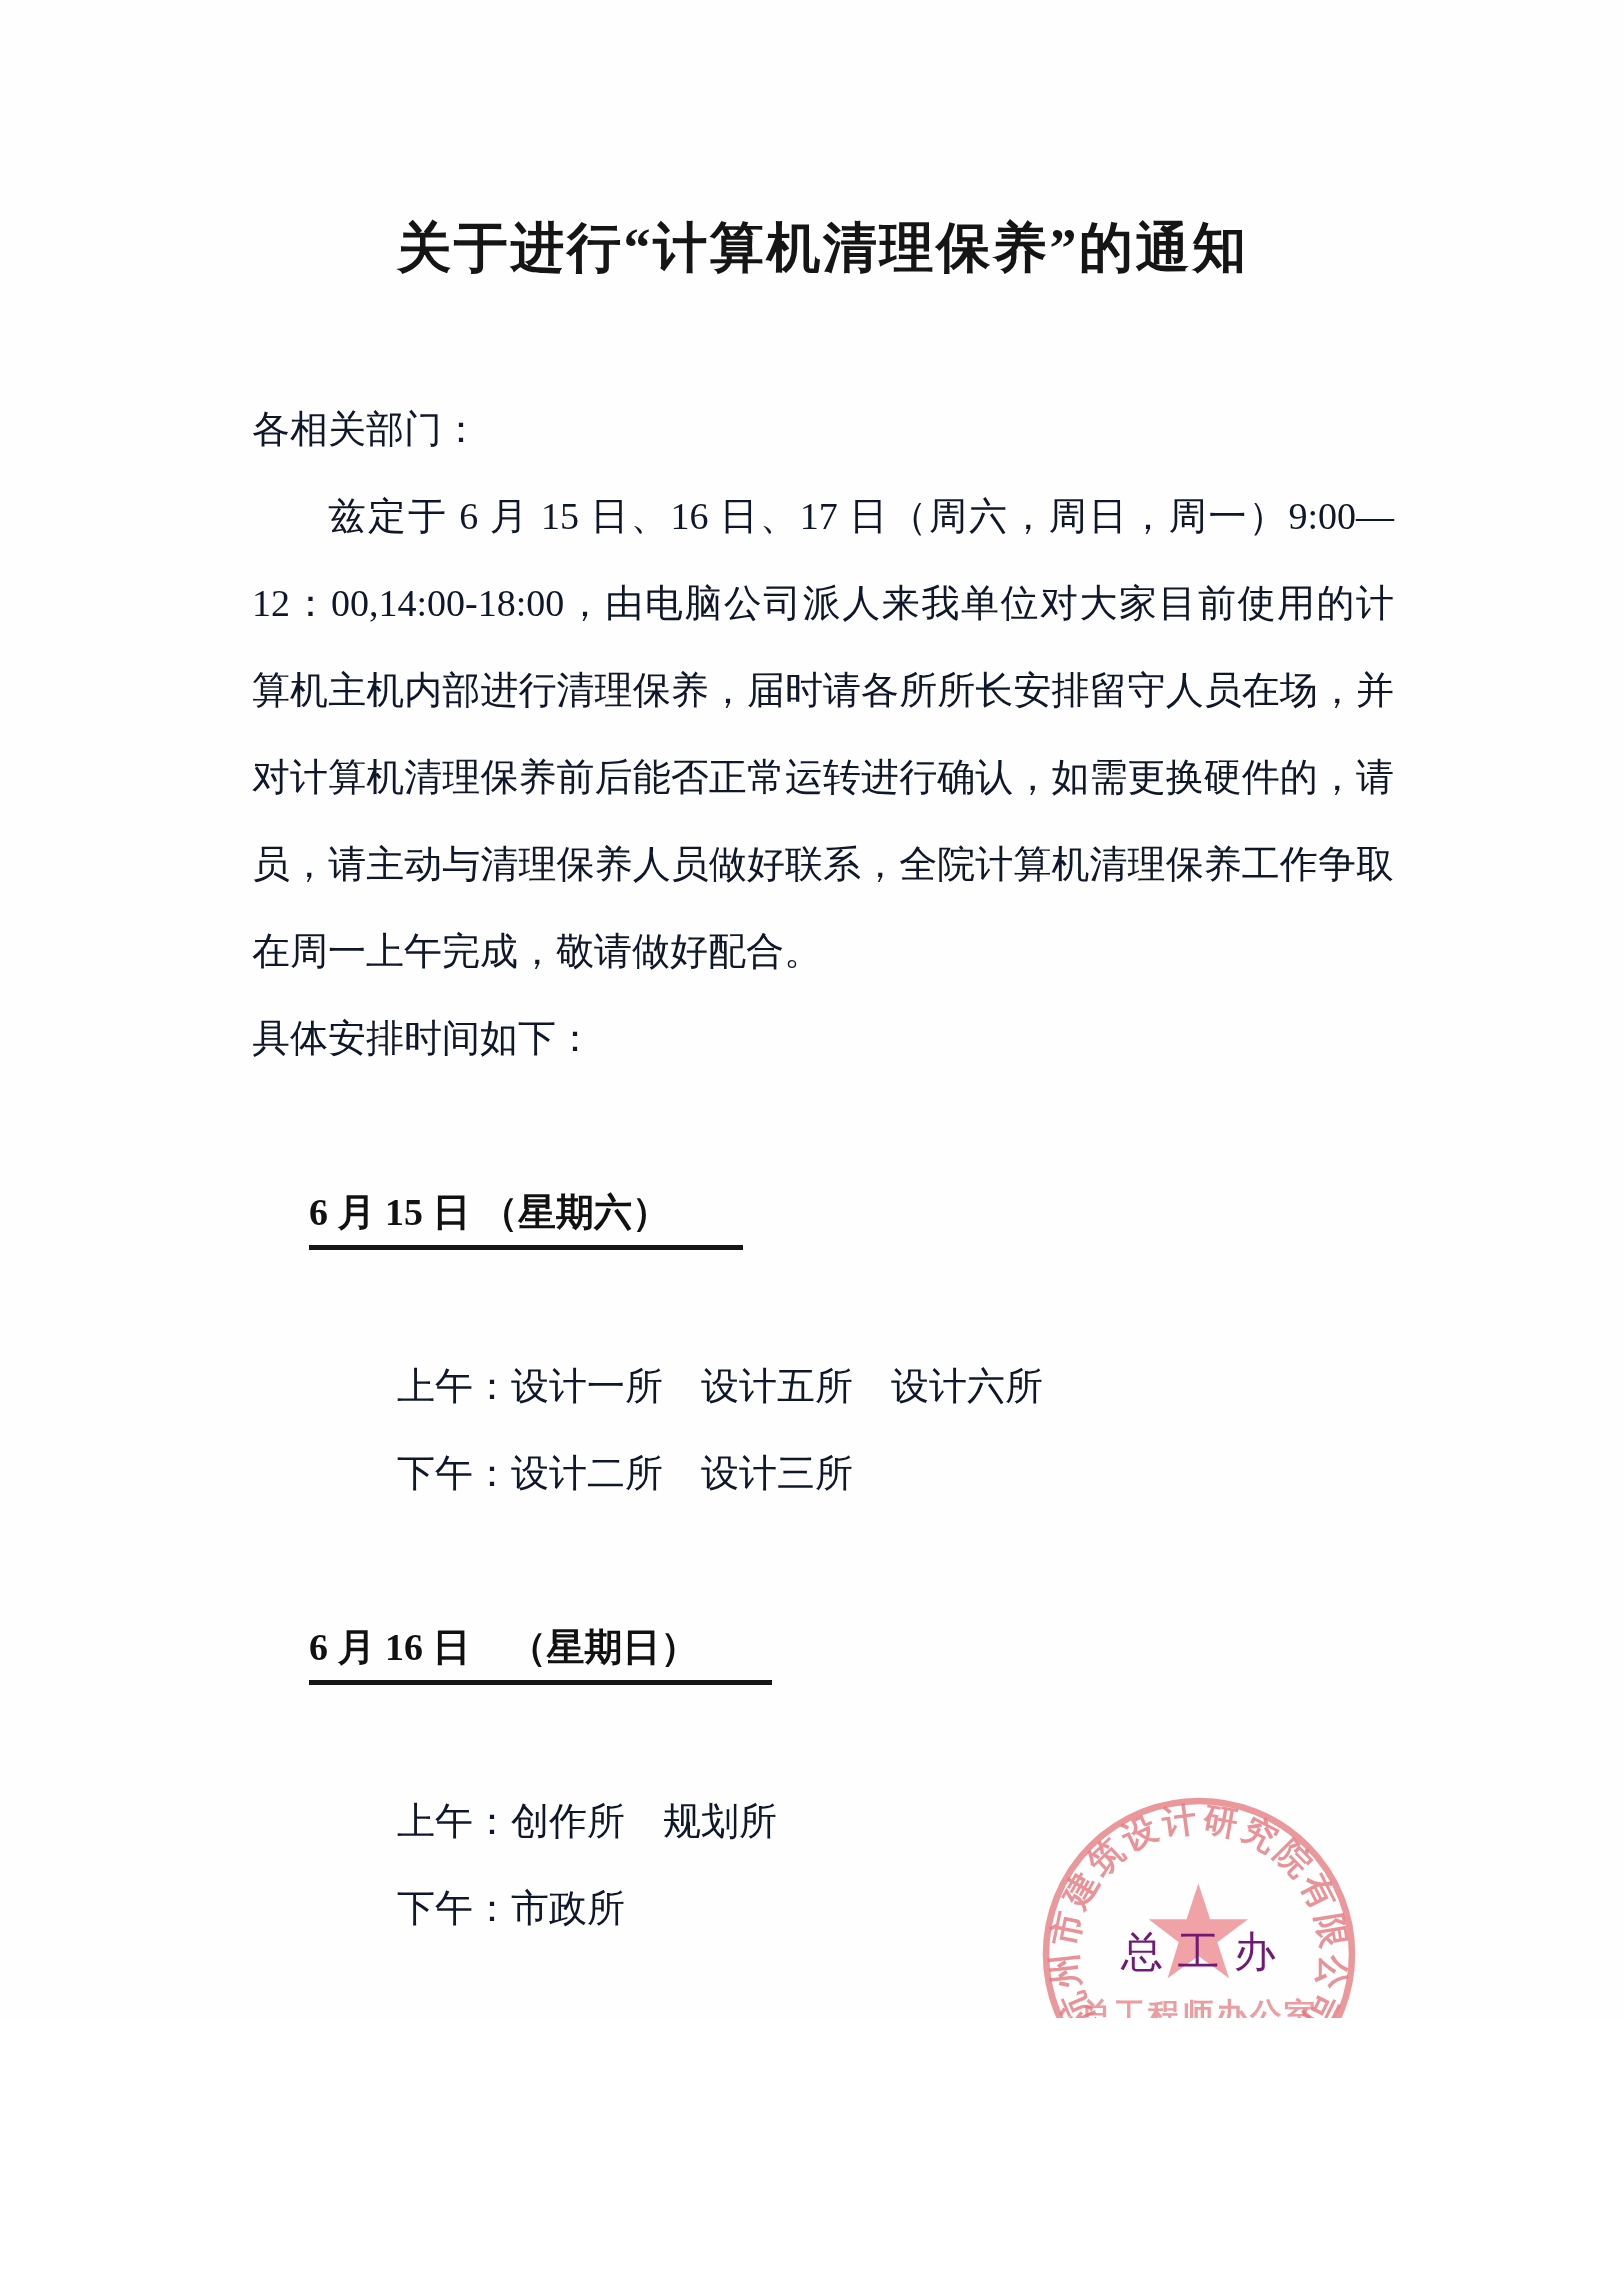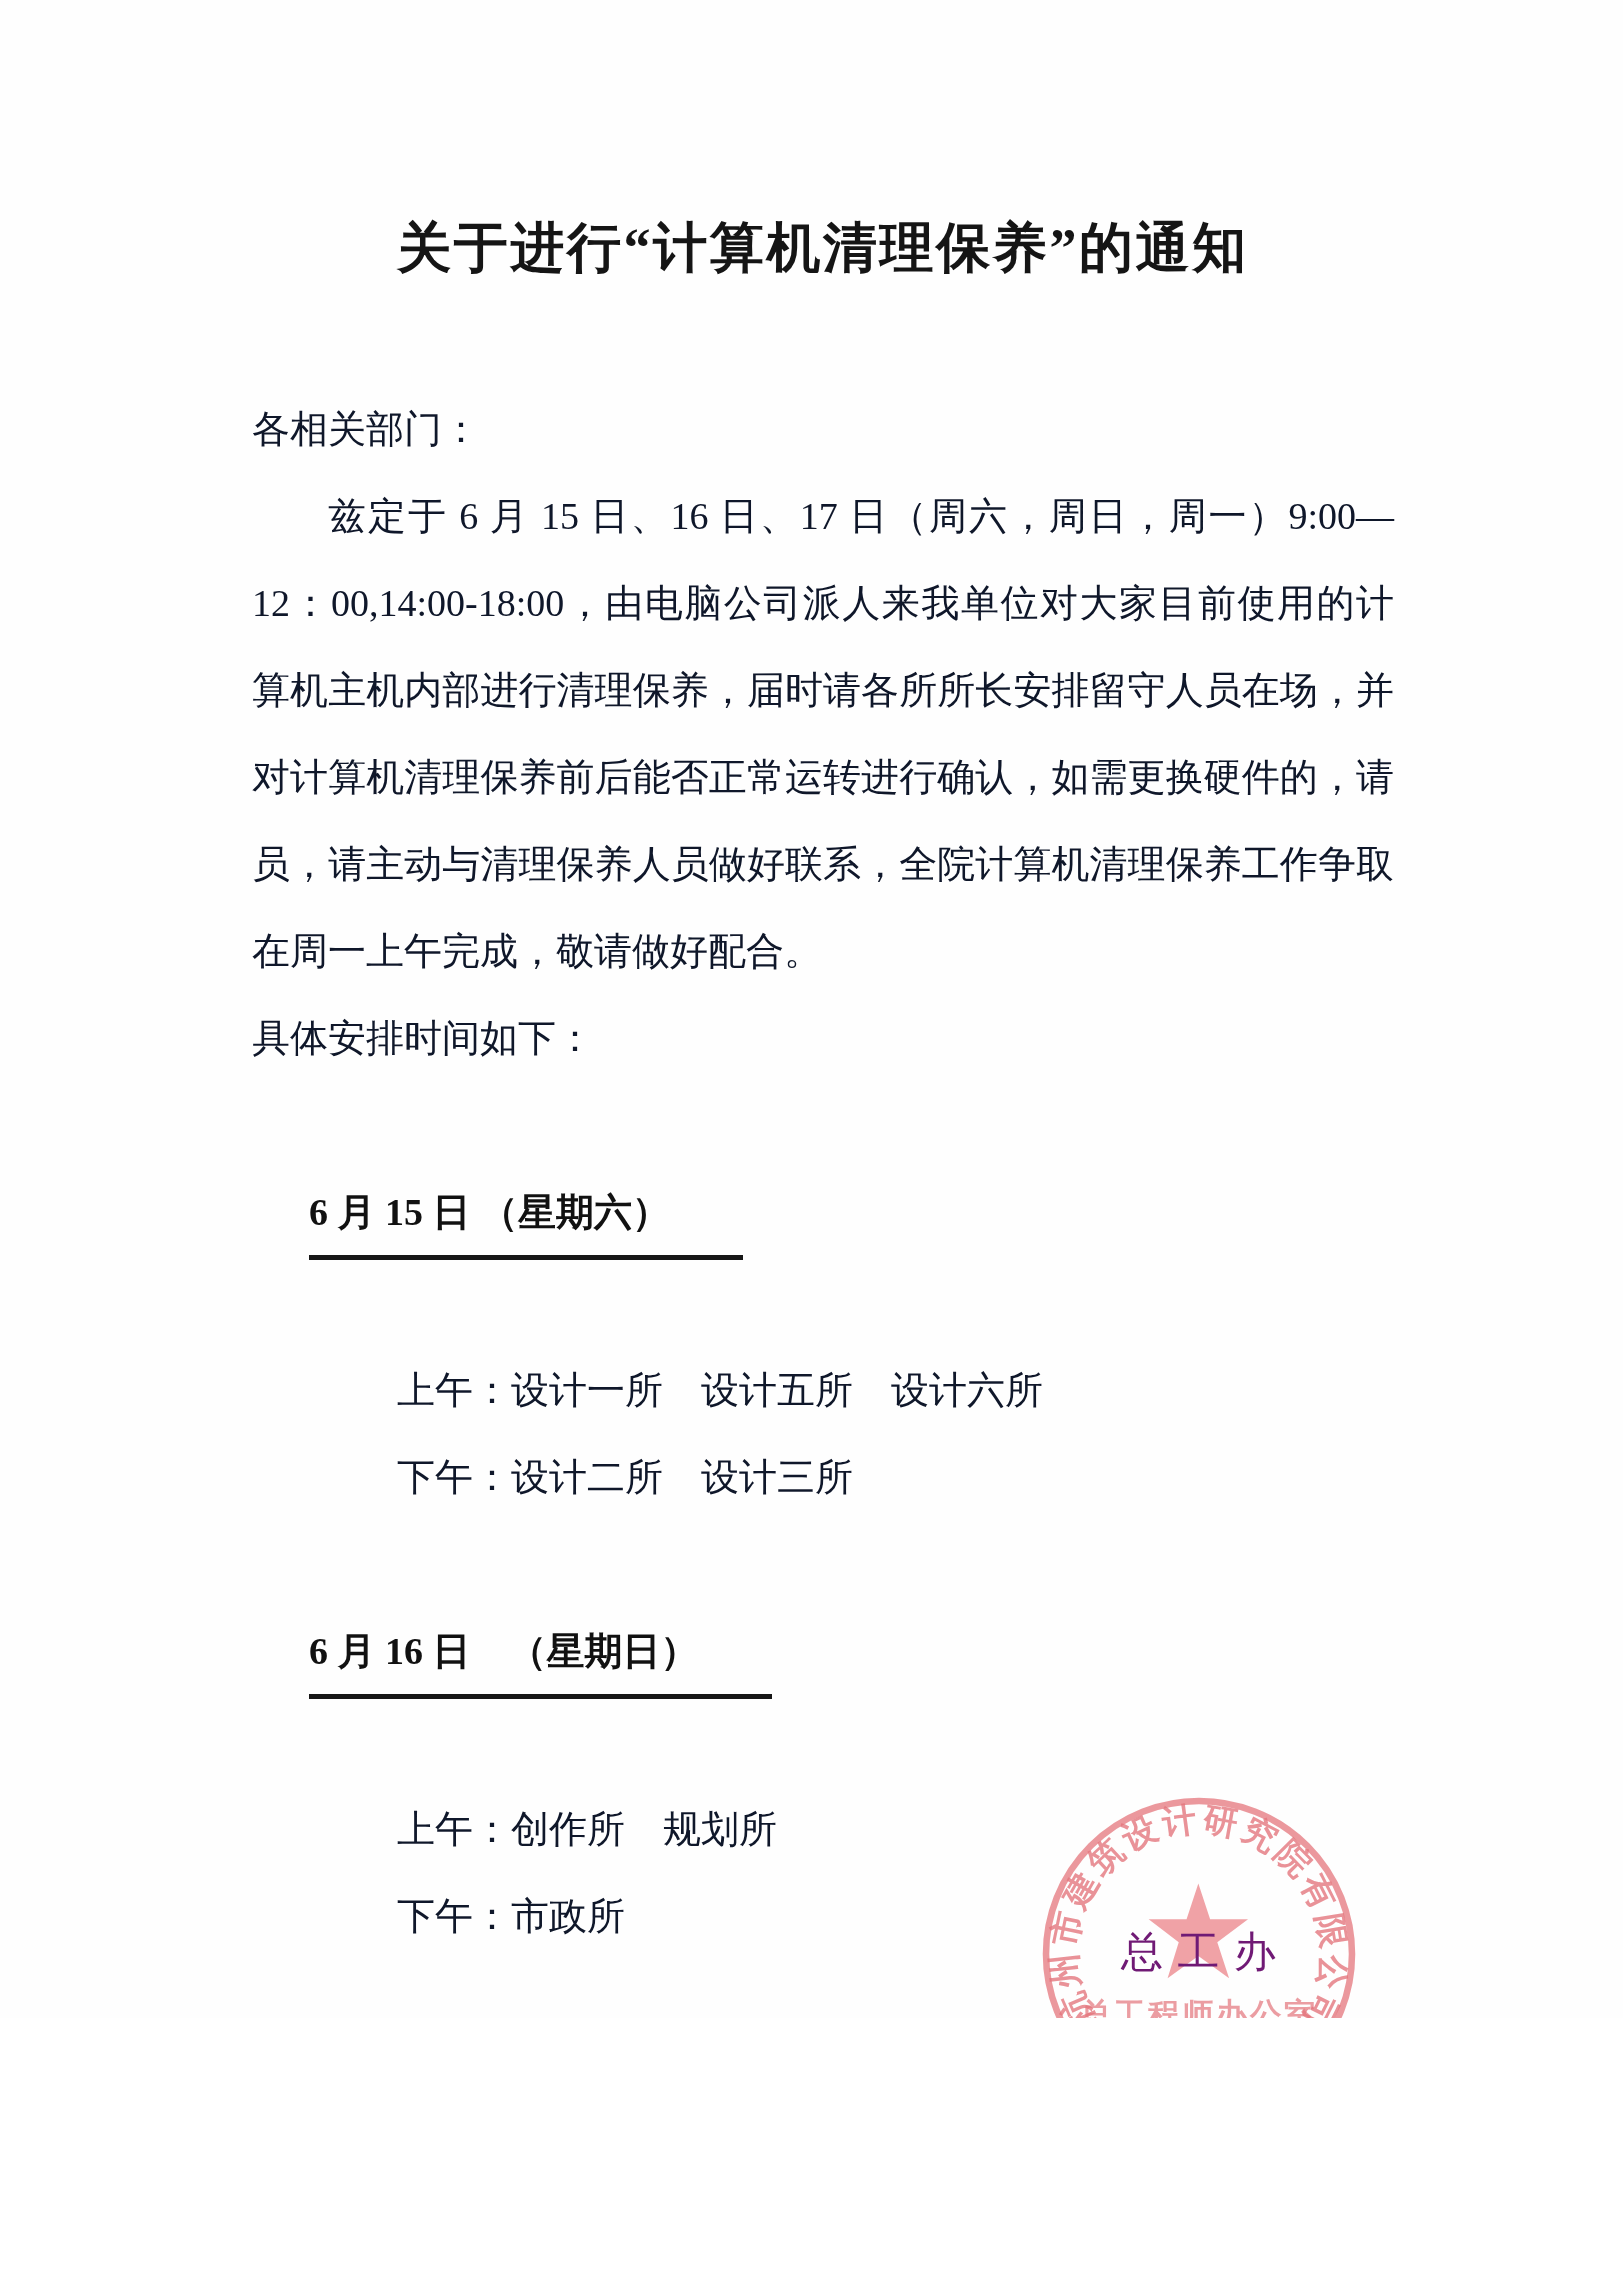--- a/index.html
+++ b/index.html
@@ -17,21 +17,21 @@
   .line{
     font-size:38px;line-height:87px;white-space:pre;color:#0f172a;
   }
   .fill{
     white-space:normal;text-align:justify;text-align-last:justify;
   }
   .indent2{text-indent:76px;}
   .section-heading{font-size:38px;line-height:87px;white-space:pre;}
   .heading-underline{
     display:inline-block;font-weight:bold;color:#111111;
-    border-bottom:5.2px solid #161616;padding-right:73px;padding-bottom:13px;
+    border-bottom:5.2px solid #161616;padding-right:73px;padding-bottom:3px;
     line-height:59px;
   }
   .schedule-row{padding-left:145px;}
   .seal{
     position:absolute;left:1029px;top:1784px;width:340px;height:340px;
   }
   .sig-dept{
     position:absolute;left:1121px;top:1926px;font-size:42px;line-height:52px;
     letter-spacing:14.4px;color:#701a75;z-index:3;white-space:pre;
   }

